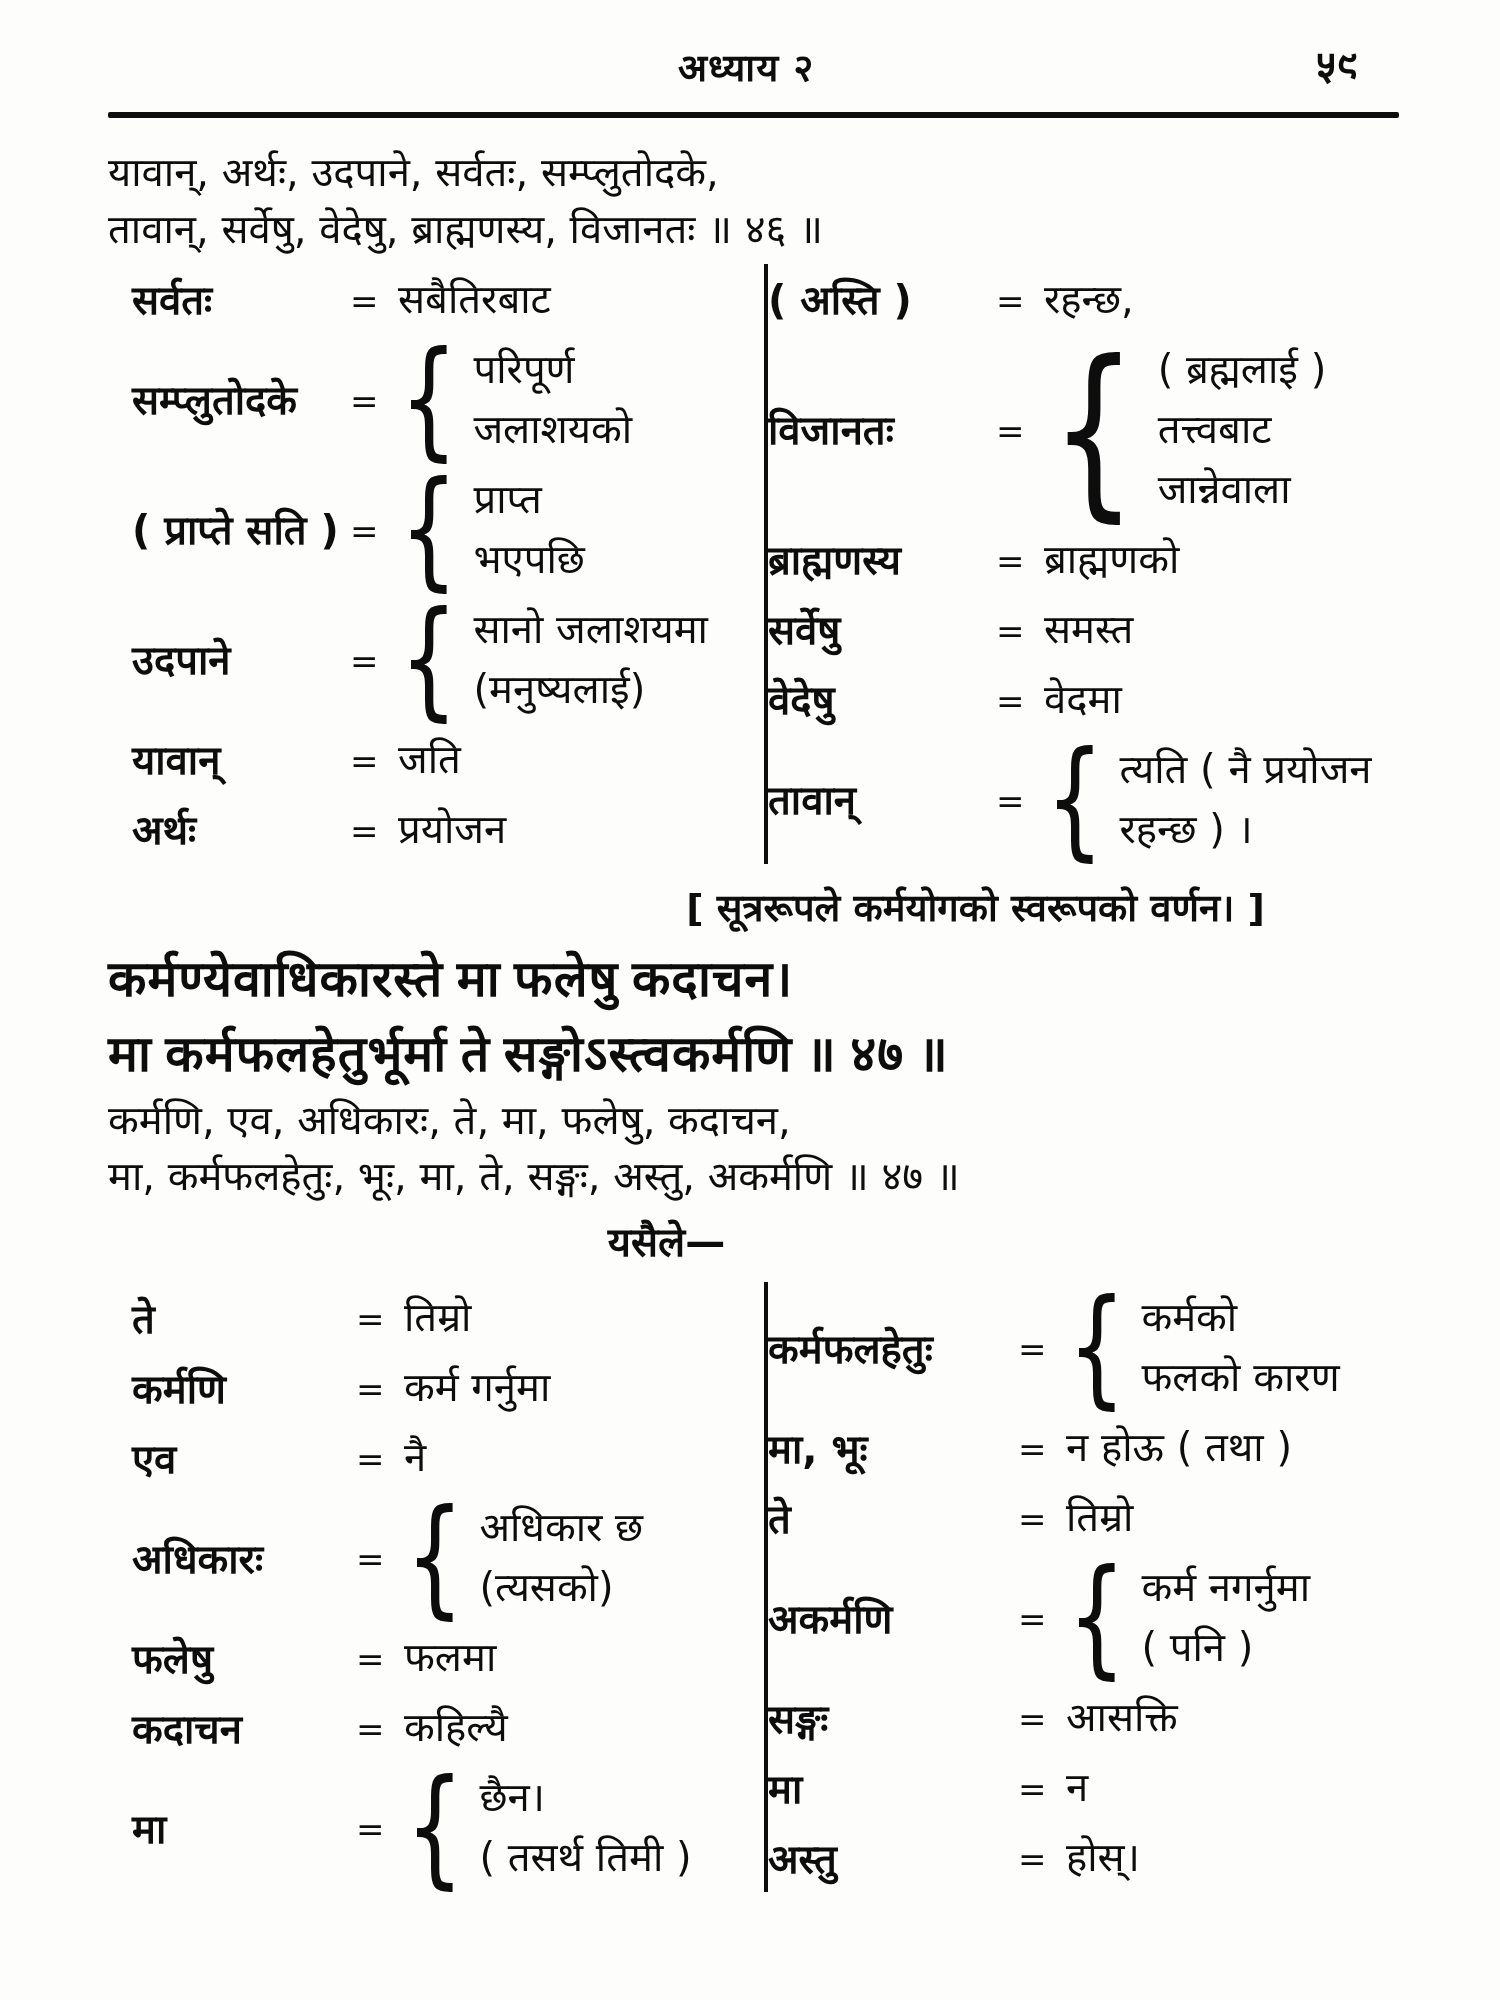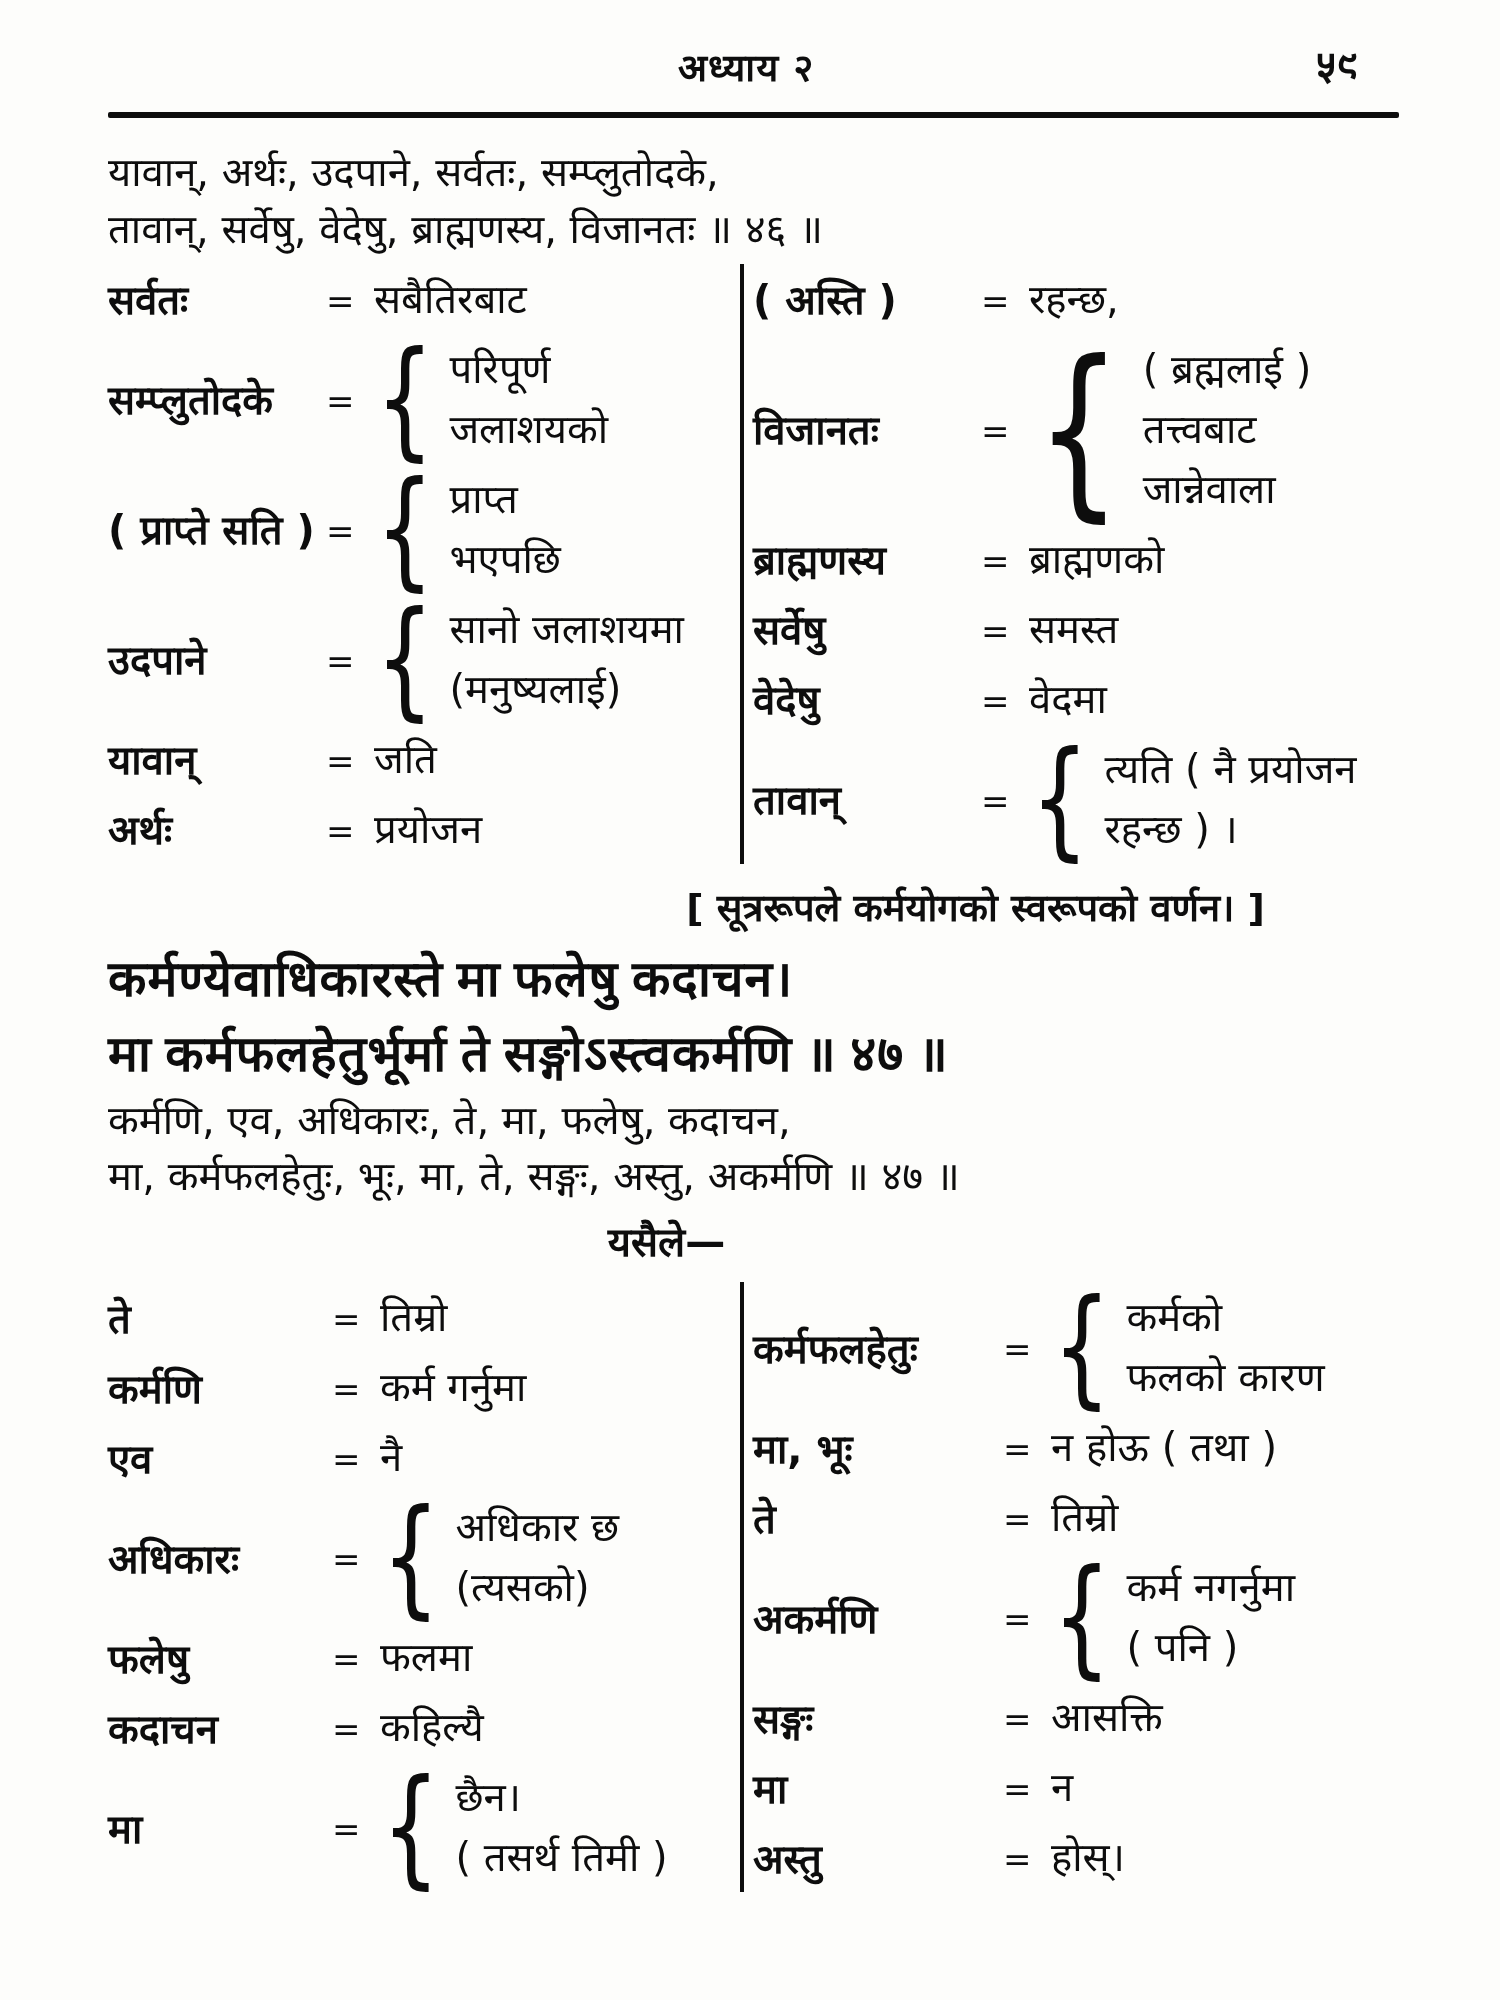--- a/index.html
+++ b/index.html
@@ -39,23 +39,23 @@
   .midlabel{
     text-align:center;font-size:40px;font-weight:700;
     margin:8px 180px 14px 0;
   }
   
   .gtable{
     display:flex;align-items:stretch;
     margin-top:6px;
   }
   .gcol{display:flex;flex-direction:column;justify-content:space-between;}
-  .gcol.left{width:632px;padding-right:6px;box-sizing:border-box;}
+  .gcol.left{width:632px;padding-right:6px;box-sizing:border-box;margin-left:24px;}
   .gdivider{width:4px;background:#0d0d0d;flex:0 0 auto;}
-  .gcol.right{flex:1;padding-left:9px;box-sizing:border-box;justify-content:space-between;}
+  .gcol.right{flex:1;padding-left:0;box-sizing:border-box;justify-content:space-between;}
   .g-row{display:flex;align-items:center;margin:5px 0;}
   .g-word{
     font-weight:700;font-size:40px;flex:0 0 auto;
     white-space:nowrap;
   }
   .u-left .g-word{width:218px;}
   .u-right .g-word{width:228px;}
   .l-left .g-word{width:224px;}
   .l-right .g-word{width:250px;}
   .g-eq{

